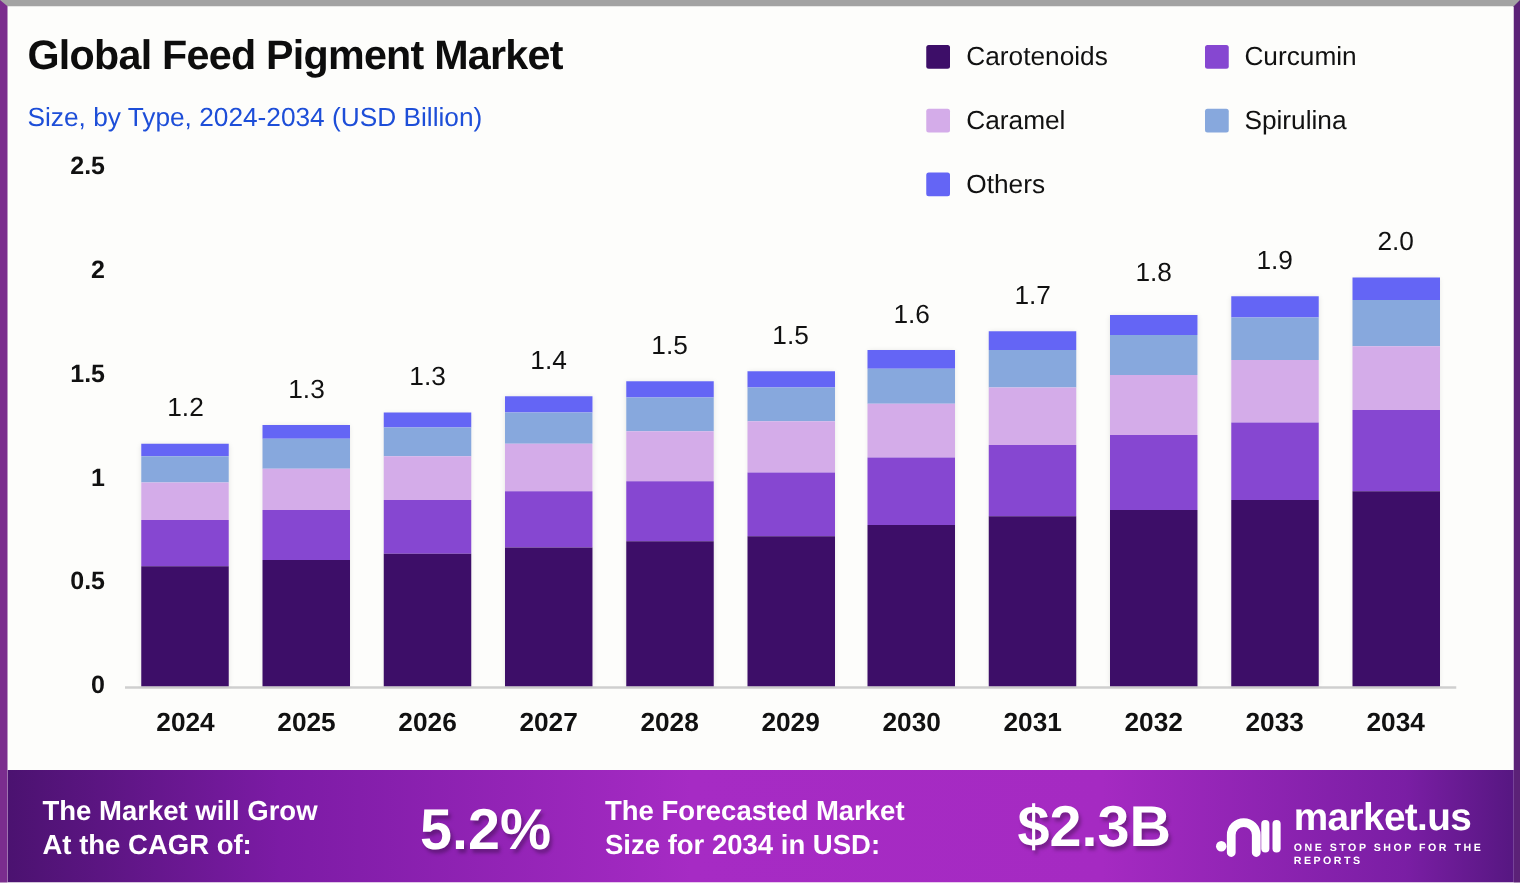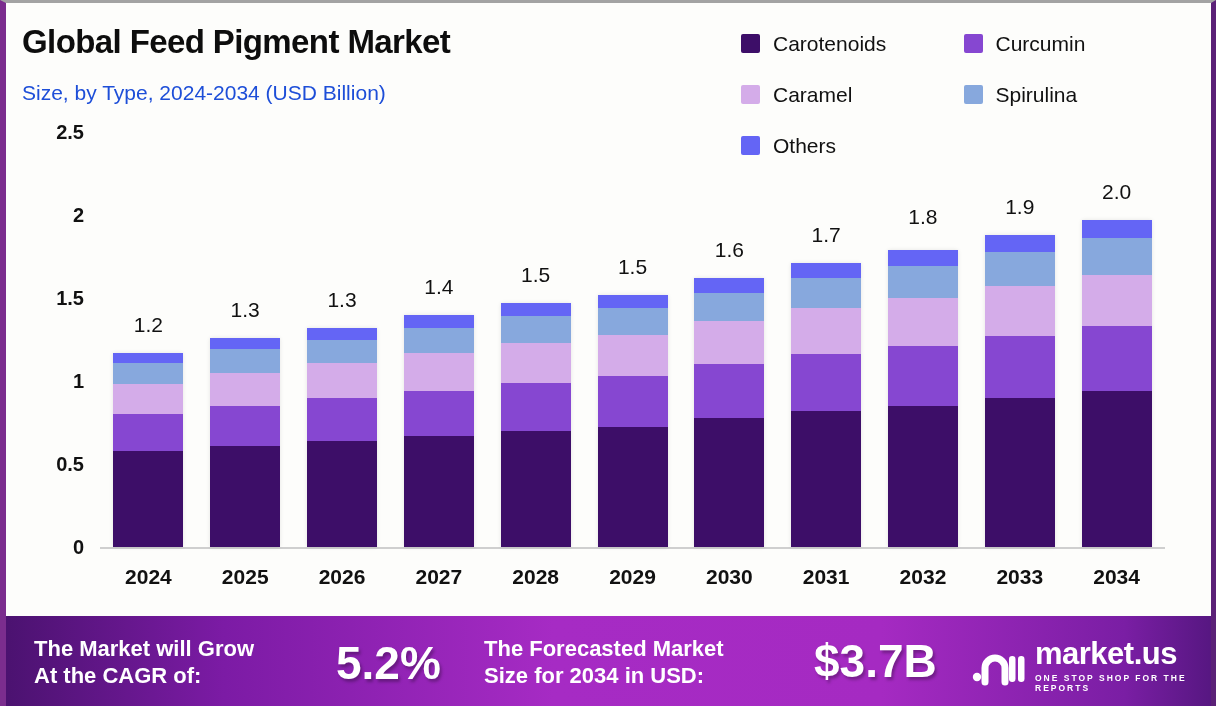--- a/index.html
+++ b/index.html
@@ -8,21 +8,21 @@
     background:#ffffff;
     font-family:"Liberation Sans", sans-serif;
     overflow:hidden;
   }
   #page{
     position:relative;
     width:1216px;height:706px;
     box-sizing:border-box;
     border-left:6px solid #7b2d8e;
     border-right:5px solid #5b2177;
-    border-top:3px solid #a3a3a3;
+    border-top:5px solid #a3a3a3;
     background:#fdfdfb;
     overflow:hidden;
   }
   
   .title{
     position:absolute;left:16px;top:20px;
     font-size:33px;font-weight:bold;color:#0d0d0d;
     letter-spacing:-0.6px;white-space:nowrap;
   }
   .subtitle{
@@ -283,21 +283,21 @@
   <div class="banner">
     <div class="banner-text b1">
       <span>The Market will Grow</span><br>
       <span>At the CAGR of:</span>
     </div>
     <div class="banner-big b2">5.2%</div>
     <div class="banner-text b3">
       <span>The Forecasted Market</span><br>
       <span>Size for 2034 in USD:</span>
     </div>
-    <div class="banner-big b4">$3.7B</div>
+    <div class="banner-big b4">$2.3B</div>
 
     <div class="logo">
       <svg class="logo-mark" viewBox="0 0 54 44">
         <circle cx="6" cy="33" r="4.2" fill="#ffffff"></circle>
         <path d="M14 38 L14 24 A10 10 0 0 1 34 24 L34 38" fill="none" stroke="#ffffff" stroke-width="7" stroke-linecap="round"></path>
         <rect x="38" y="12" width="6.5" height="26" rx="3.2" fill="#ffffff"></rect>
         <rect x="47" y="12" width="6.5" height="26" rx="3.2" fill="#ffffff"></rect>
       </svg>
       <div class="logo-text">
         <div class="logo-name">market.us</div>

